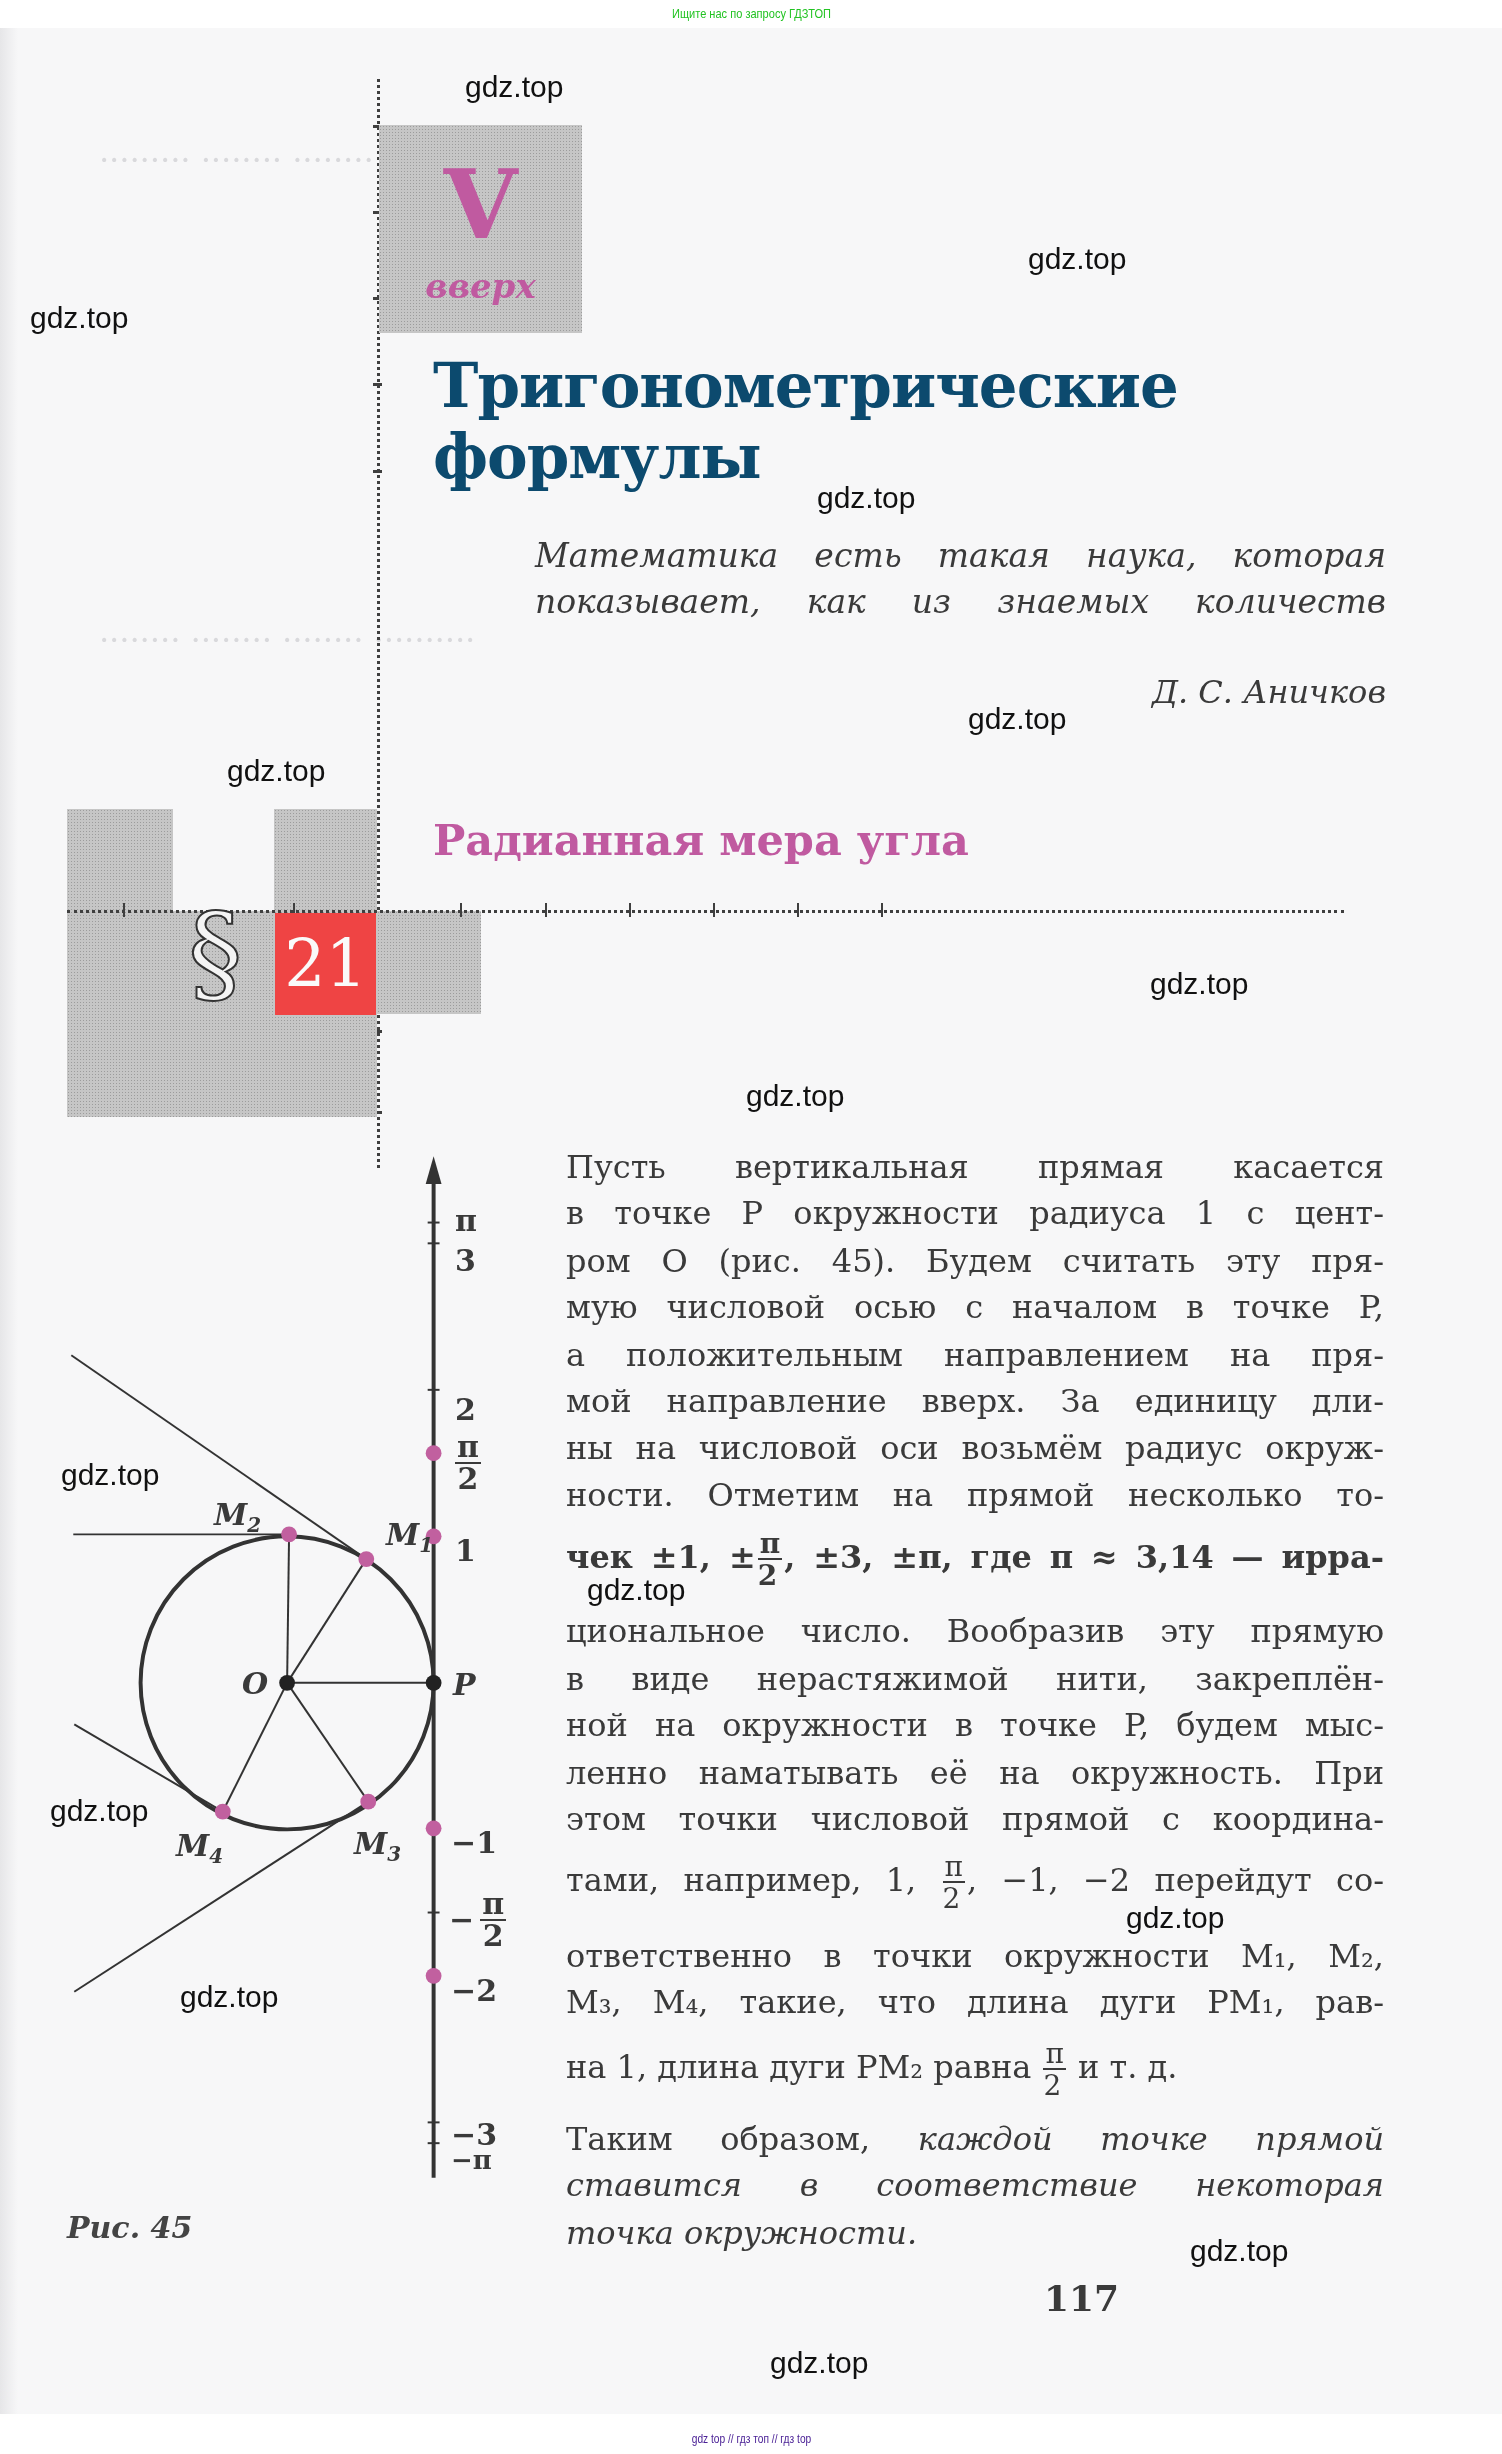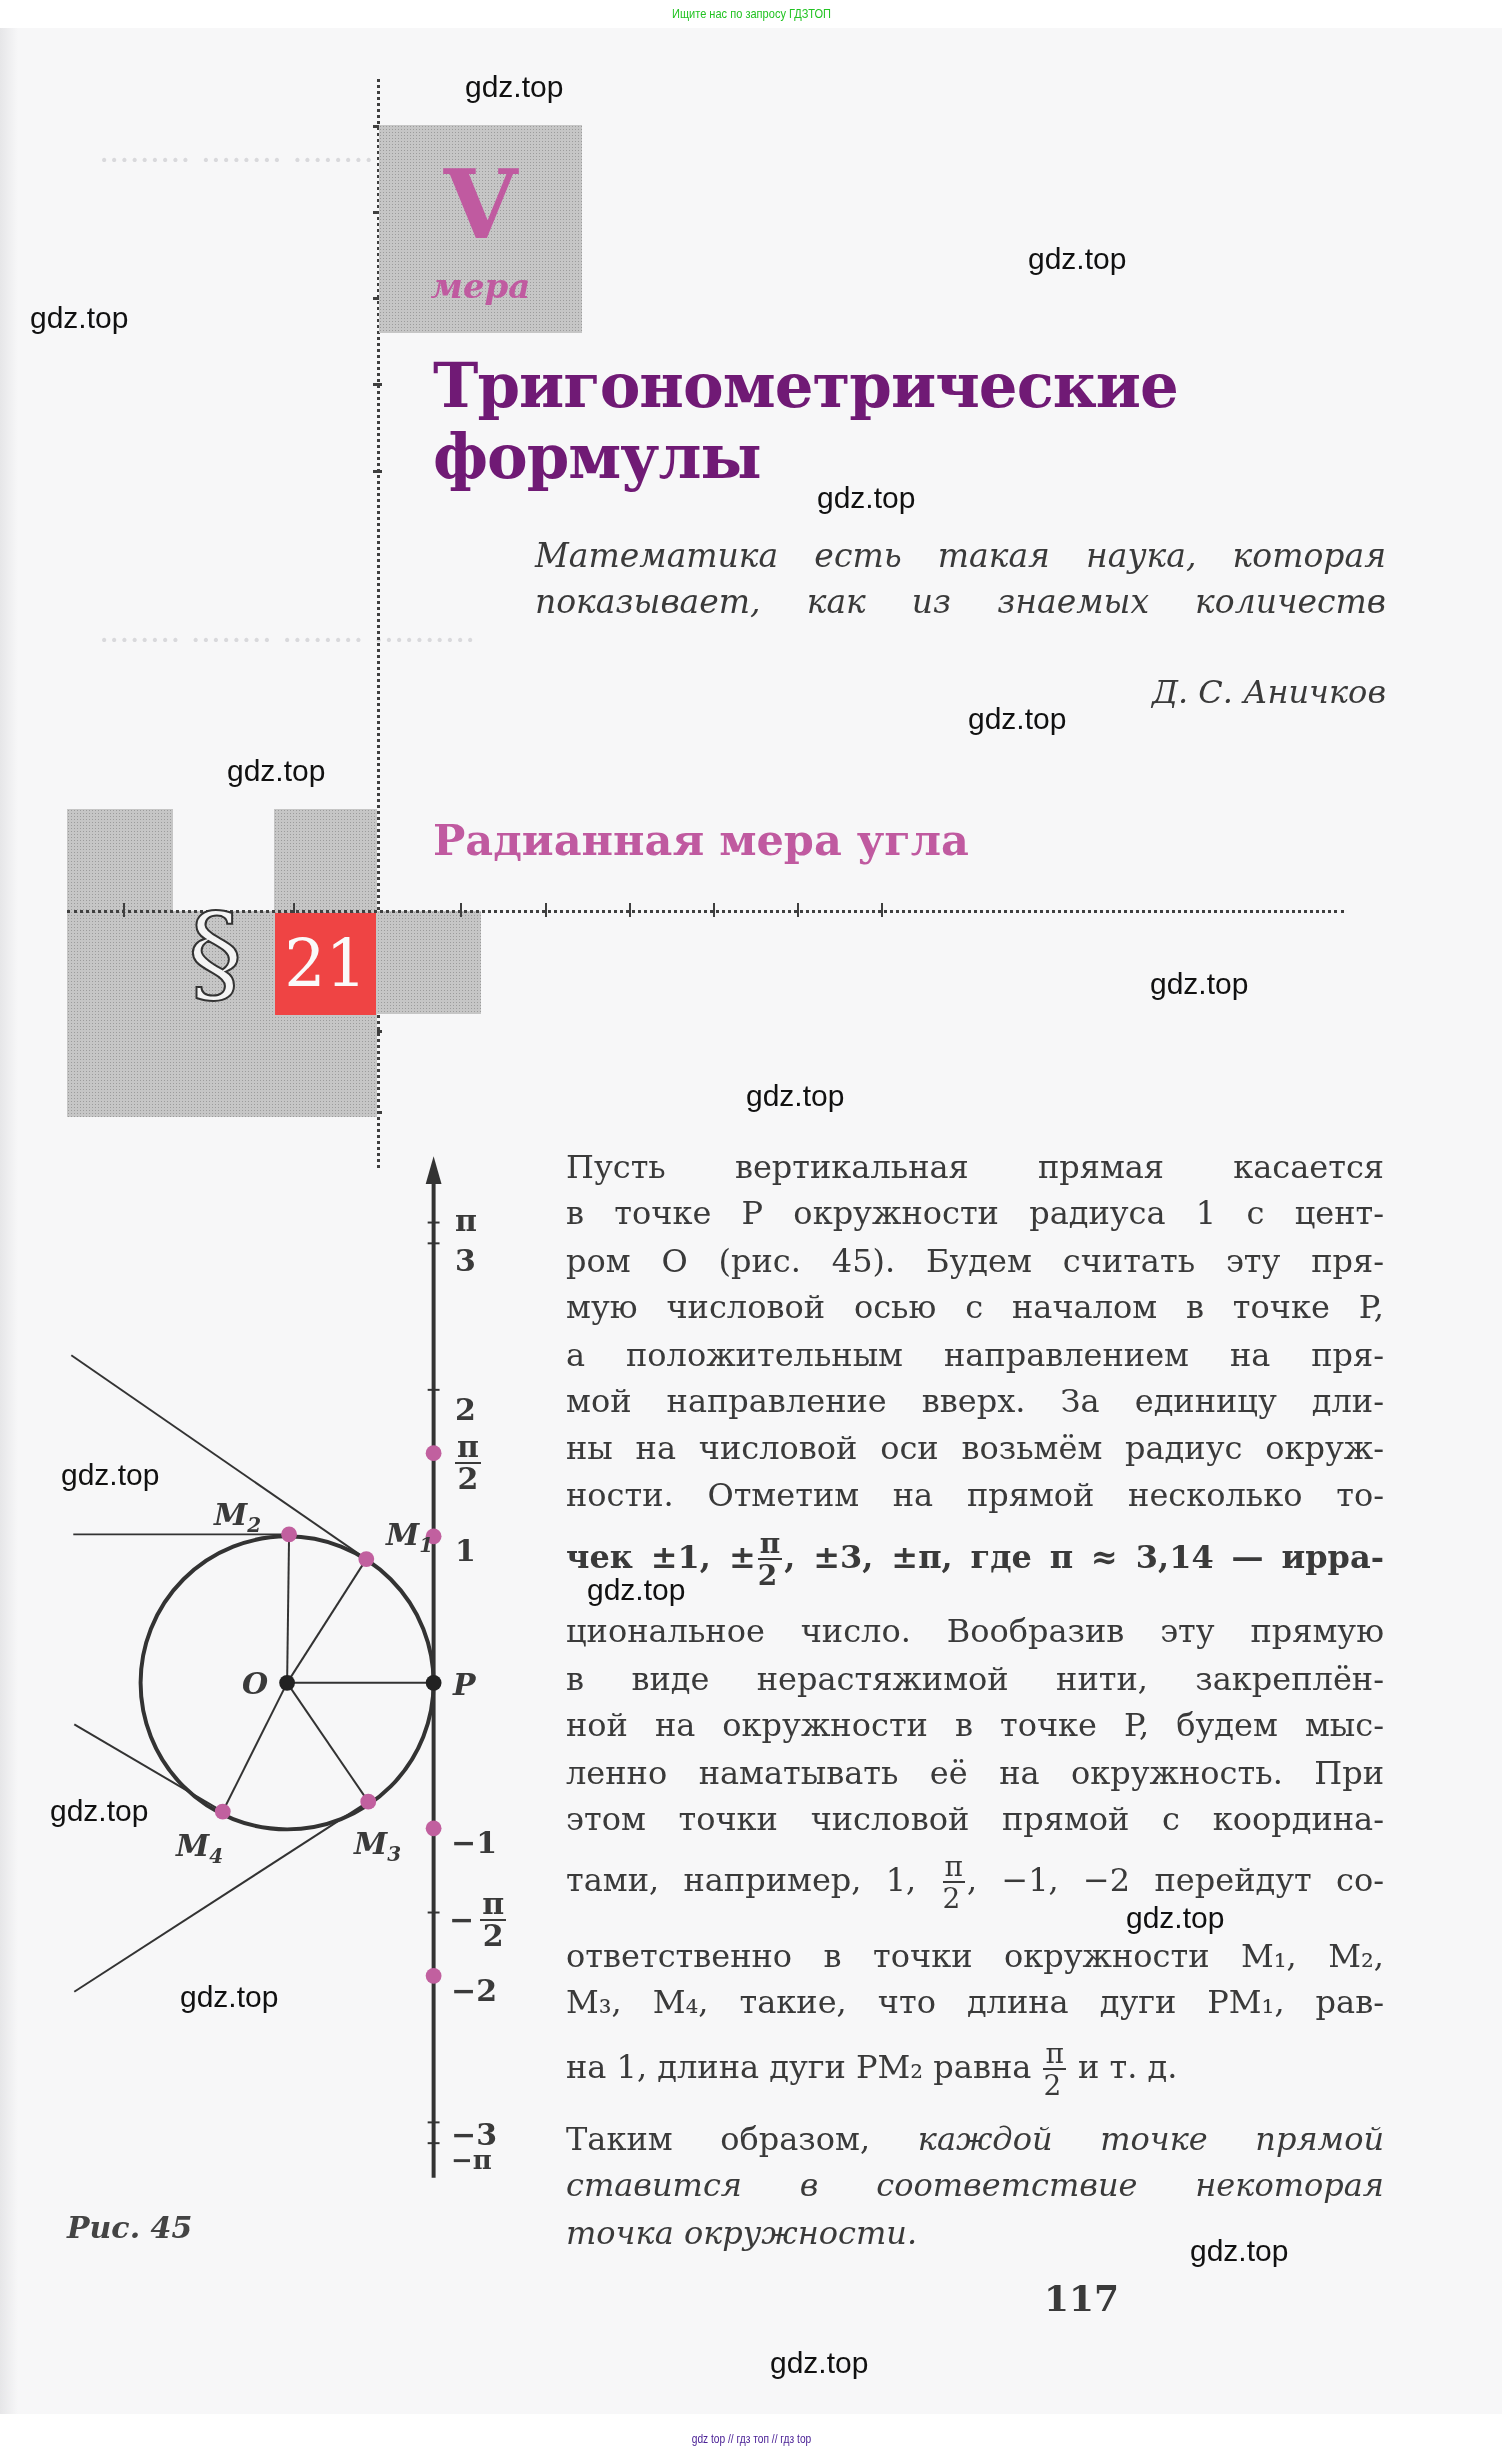--- a/index.html
+++ b/index.html
@@ -46,21 +46,21 @@
     font-family: "DejaVu Serif", serif; font-weight: bold; font-size: 95px; color: #c05aa0;
     line-height: 1;
   }
   .chap-word {
     position: absolute; left: 379px; width: 203px; top: 267px; text-align: center;
     font-family: "DejaVu Serif", serif; font-style: italic; font-weight: bold; font-size: 34px; color: #c05aa0;
   }
   .title {
     position: absolute; left: 433px; top: 351px; margin: 0;
     font-family: "DejaVu Serif", serif; font-weight: bold; font-size: 61px; line-height: 71px;
-    color: #701a75; letter-spacing: -1px;
+    color: #0c4a6e; letter-spacing: -1px;
   }
   .quote {
     position: absolute; left: 535px; top: 533px; width: 851px;
     font-family: "DejaVu Serif", serif; font-style: italic; font-size: 33px; line-height: 46px;
     color: #3a3a3a; text-align: justify; text-align-last: justify;
   }
   .quote-author {
     position: absolute; left: 535px; top: 673px; width: 851px; text-align: right;
     font-family: "DejaVu Serif", serif; font-style: italic; font-size: 32px; color: #3a3a3a;
   }
@@ -125,21 +125,21 @@
   <div class="tick-h" style="left:373px;top:97px;"></div>
   <div class="tick-h" style="left:373px;top:183px;"></div>
   <div class="tick-h" style="left:373px;top:269px;"></div>
   <div class="tick-h" style="left:373px;top:355px;"></div>
   <div class="tick-h" style="left:373px;top:442px;"></div>
   <div class="tick-h" style="left:373px;top:1002px;"></div>
   <div class="tick-h" style="left:373px;top:1083px;"></div>
 
   <div class="grey" style="left:379px;top:97px;width:203px;height:208px;"></div>
   <div class="chap-num" style="top:129px;">V</div>
-  <div class="chap-word" style="top:238px;">мера</div>
+  <div class="chap-word" style="top:238px;">вверх</div>
 
   <h1 class="title" style="top:322px;">
     <span>Тригонометрические</span><br>
     <span>формулы</span>
   </h1>
 
   <div class="quote" style="top:505px;">
     <div>Математика есть такая наука, которая</div>
     <div>показывает, как из знаемых количеств</div>
   </div>

